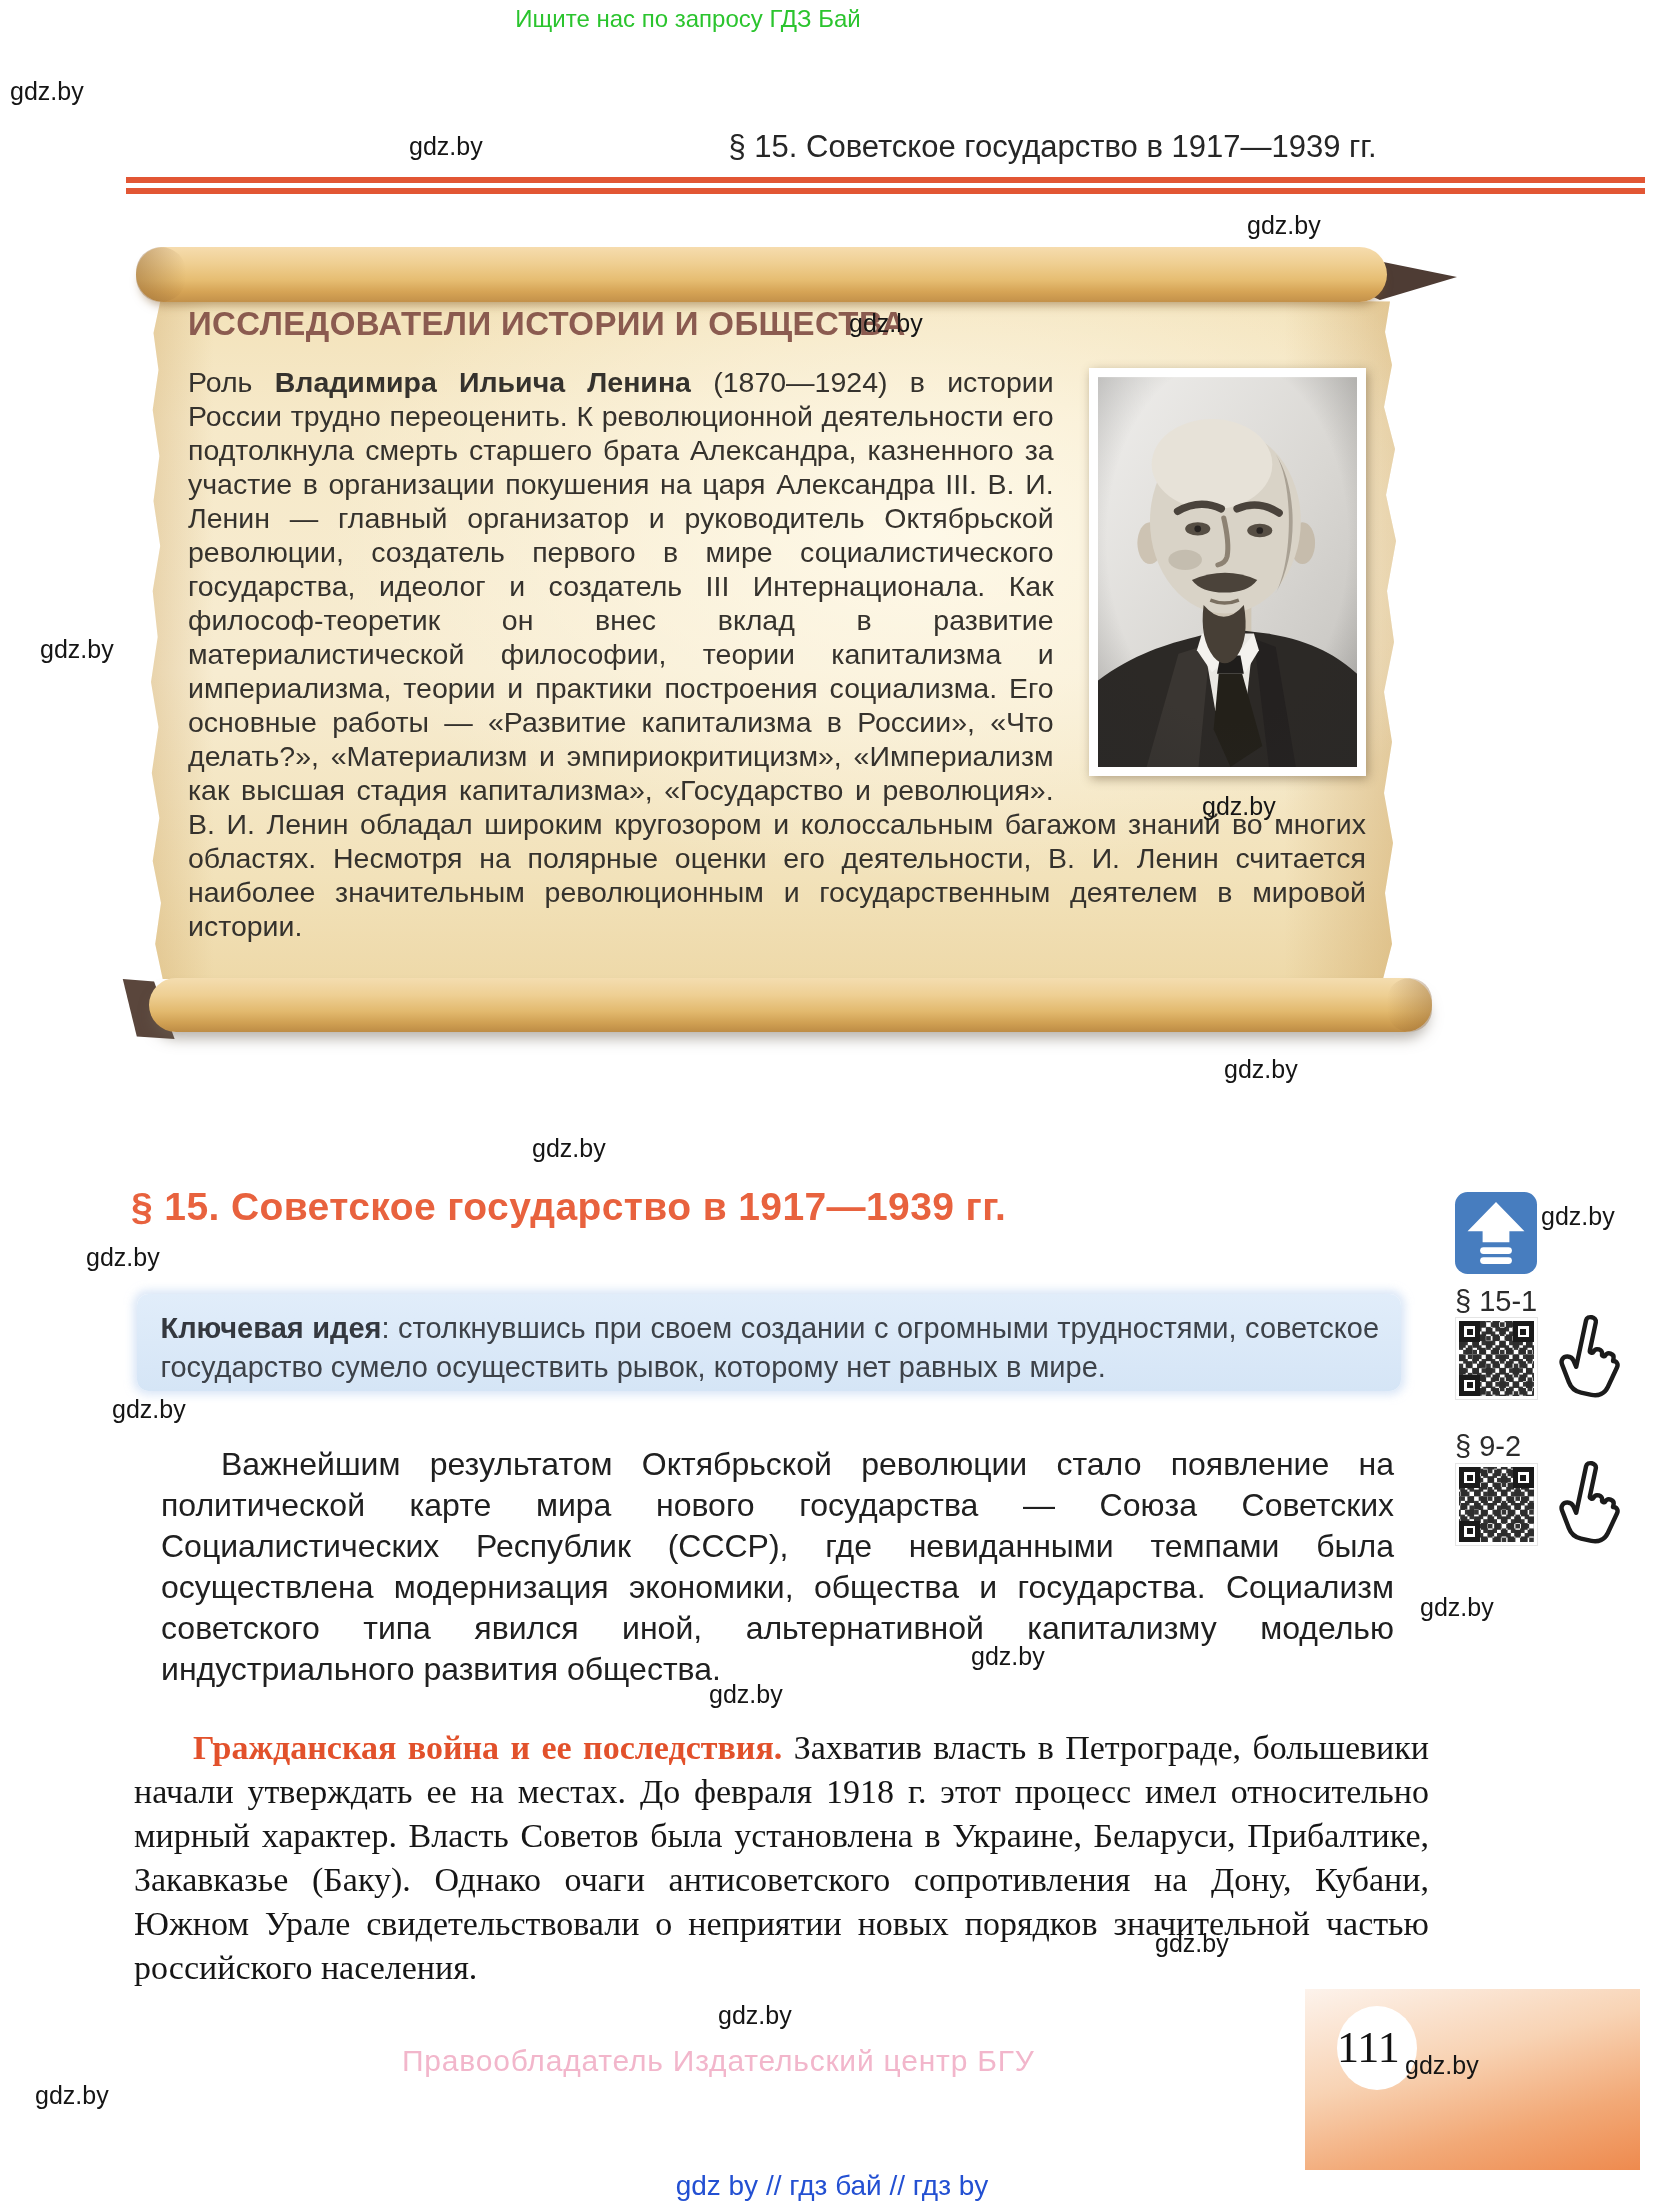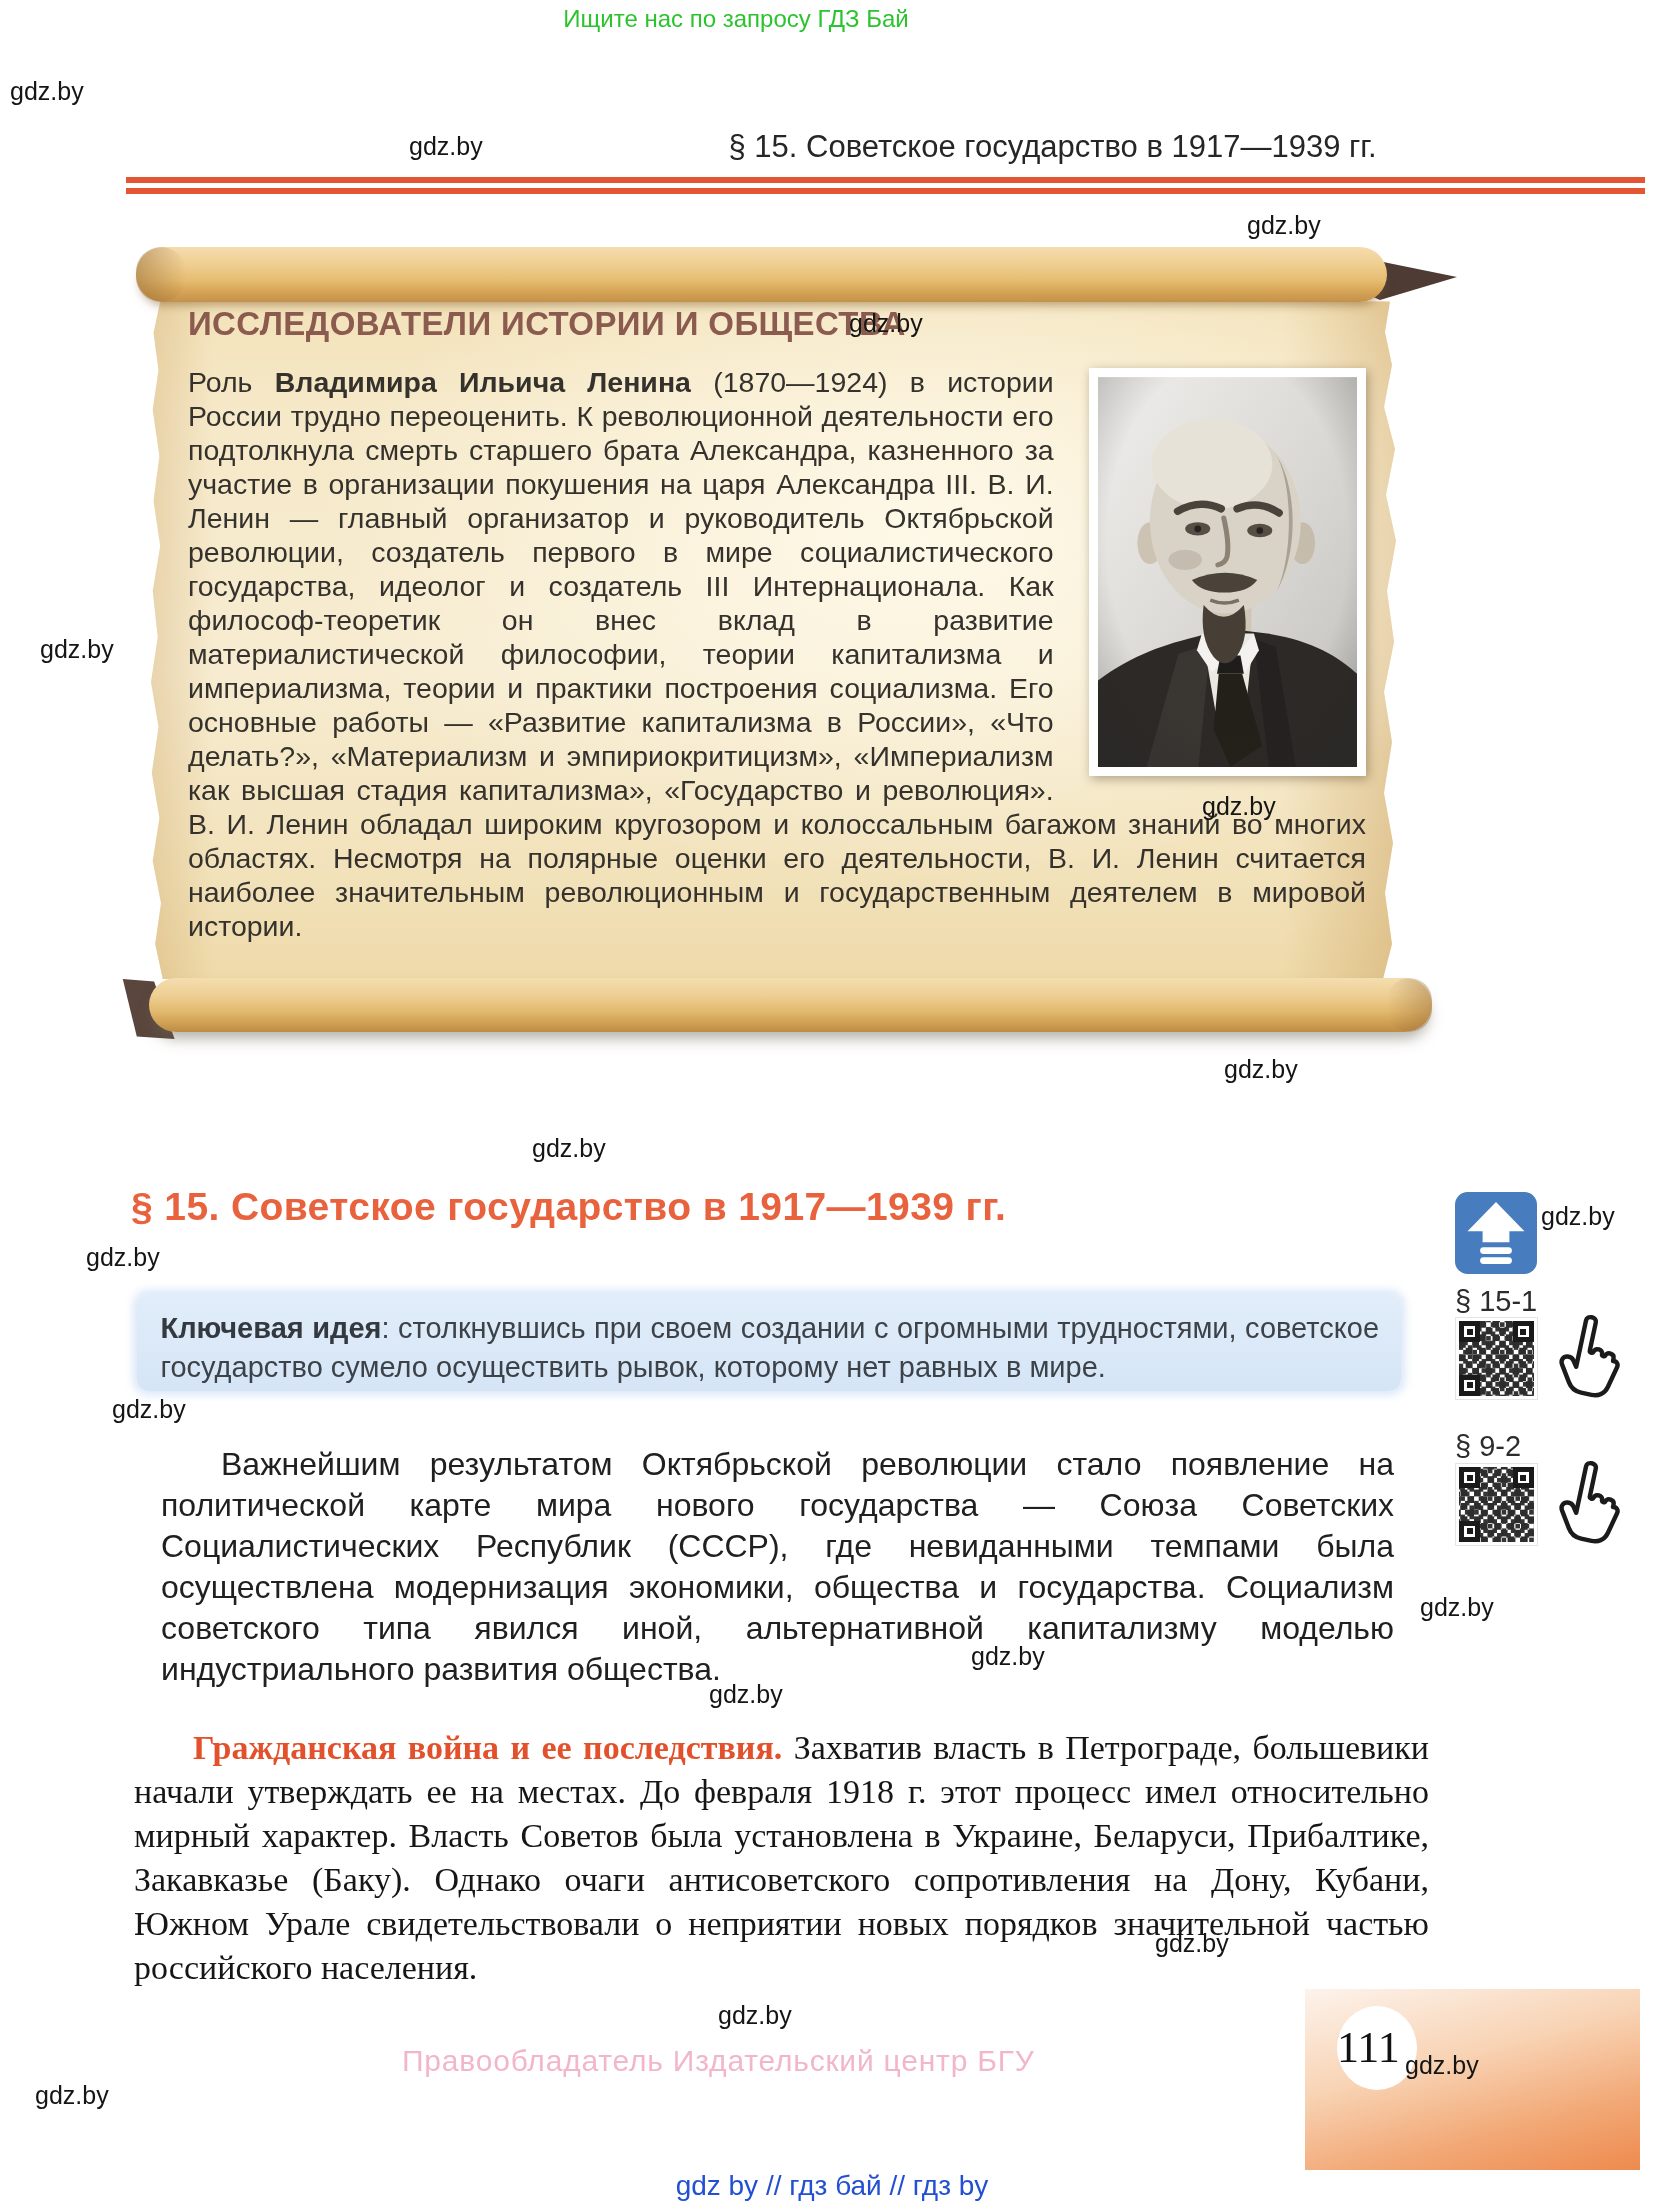--- a/index.html
+++ b/index.html
@@ -2,21 +2,21 @@
 <html style="font-size:13.4px"><head>
 <meta charset="utf-8">
 <style>
   html,body{margin:0;padding:0;background:#fff;}
   #page{position:relative;width:1664px;height:2205px;background:#ffffff;overflow:hidden;
         font-family:"Liberation Sans",sans-serif;}
 
   .watermark{position:absolute;font-size:25px;color:#151515;z-index:60;white-space:nowrap;}
 
   .search-hint{position:absolute;left:0;top:5px;width:1376px;text-align:center;
-               font-size:24px;color:#2bc42e;z-index:5;padding-left:48px;}
+               font-size:24px;color:#2bc42e;z-index:5;}
 
   .running-title{position:absolute;left:671px;top:129px;width:763px;text-align:center;
                  font-size:31px;color:#262626;z-index:5;}
 
   .rule{position:absolute;left:126px;width:1519px;height:5.9px;background:#e25634;z-index:4;}
 
   
   .parchment{position:absolute;left:124px;top:243px;width:1350px;height:805px;z-index:2;}
   .roll-top{position:absolute;left:11.7px;top:4.2px;width:1251px;height:55px;border-radius:28.5px;
             background:linear-gradient(180deg,#f6dcae 0%,#efcf92 30%,#e6bd72 60%,#d5a355 82%,#c3914a 100%);

